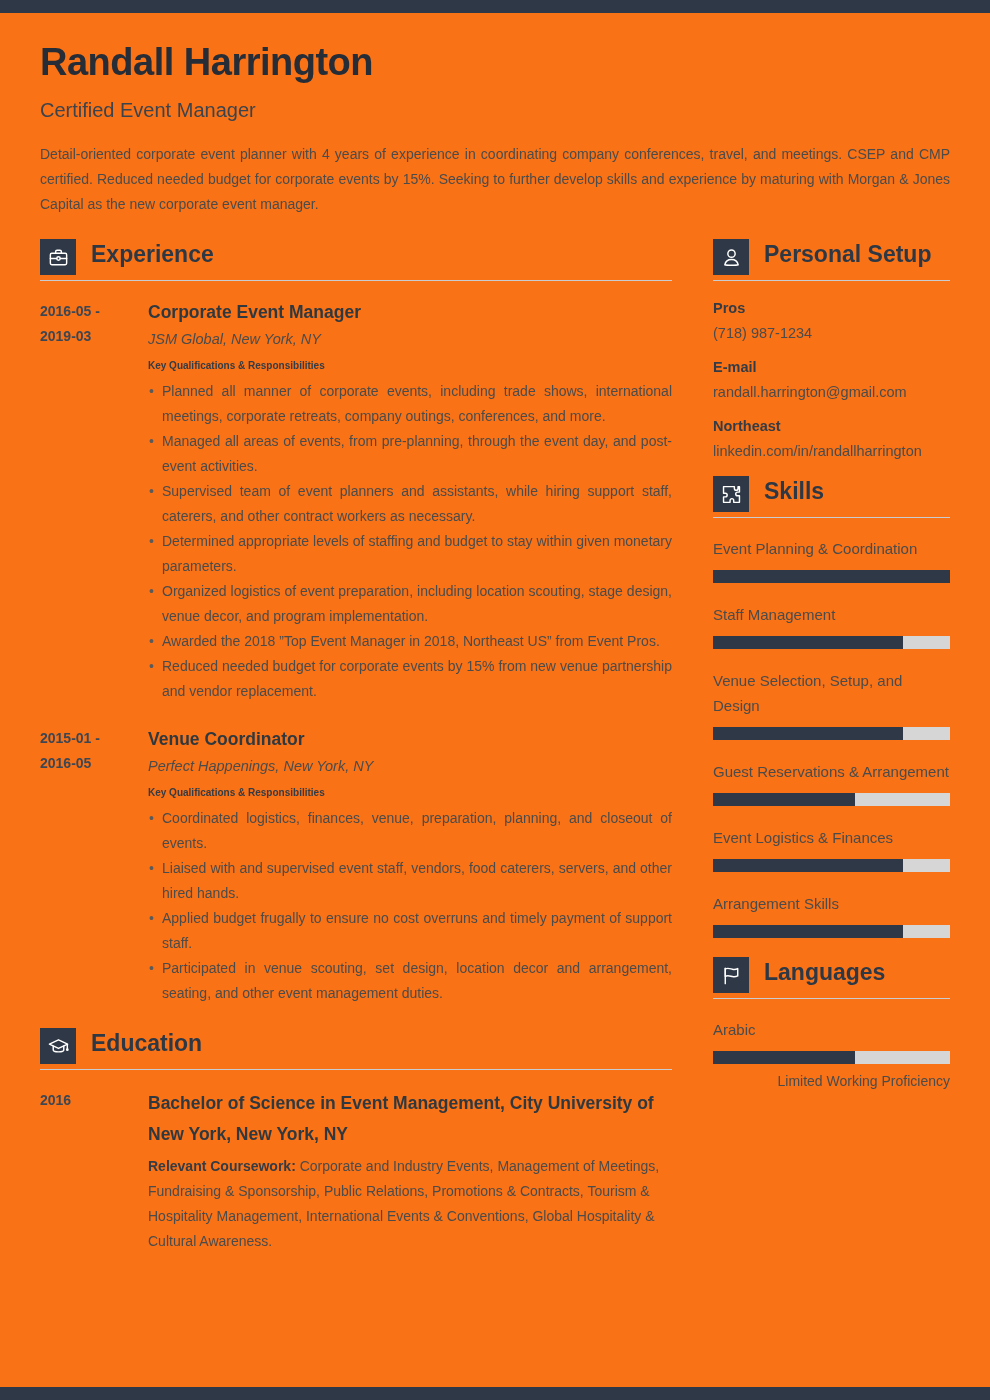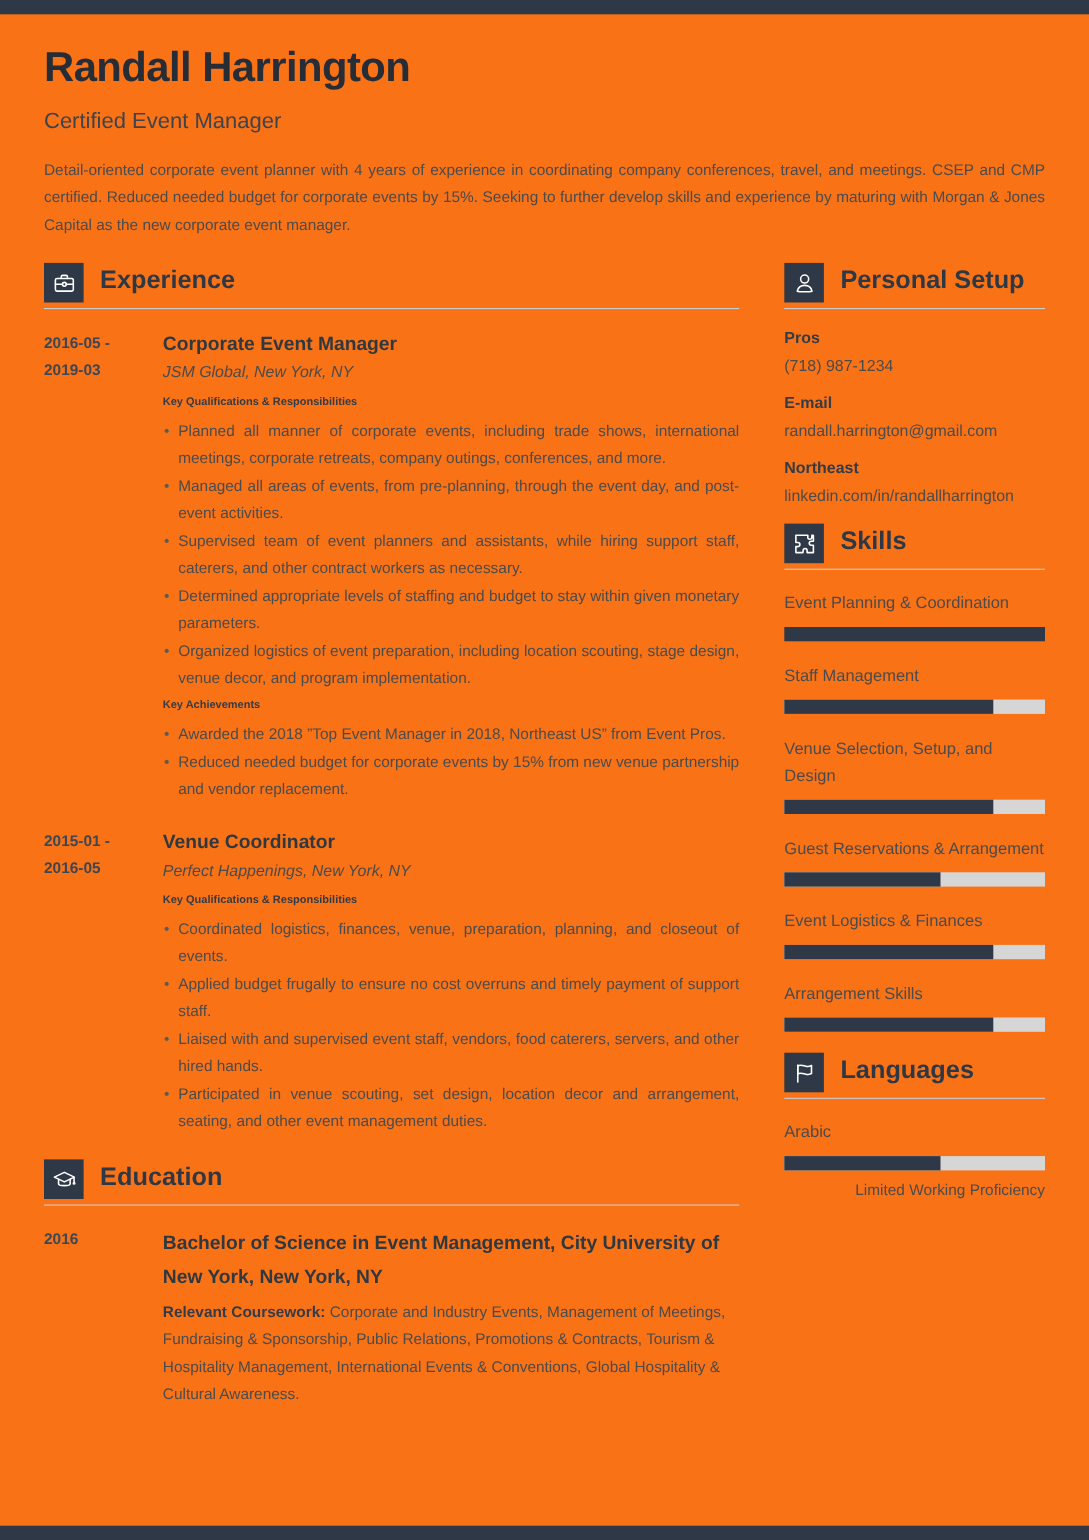--- a/index.html
+++ b/index.html
@@ -88,41 +88,40 @@
               <h4 class="job-title">Corporate Event Manager</h4>
               <div class="job-company">JSM Global, New York, NY</div>
               <div class="subhead">Key Qualifications &amp; Responsibilities</div>
               <ul class="bullets">
                 <li>Planned all manner of corporate events, including trade shows, international meetings, corporate retreats, company outings, conferences, and more.</li>
                 <li>Managed all areas of events, from pre-planning, through the event day, and post-event activities.</li>
                 <li>Supervised team of event planners and assistants, while hiring support staff, caterers, and other contract workers as necessary.</li>
                 <li>Determined appropriate levels of staffing and budget to stay within given monetary parameters.</li>
                 <li>Organized logistics of event preparation, including location scouting, stage design, venue decor, and program implementation.</li>
               </ul>
-              <div class="subhead">Key Achievements</div>
               <ul class="bullets">
                 <li>Awarded the 2018 ”Top Event Manager in 2018, Northeast US” from Event Pros.</li>
                 <li>Reduced needed budget for corporate events by 15% from new venue partnership and vendor replacement.</li>
               </ul>
             </div>
           </div>
 
           <div class="job">
             <div class="job-dates">
               <div>2015-01 -</div>
               <div>2016-05</div>
             </div>
             <div class="job-main">
               <h4 class="job-title">Venue Coordinator</h4>
               <div class="job-company">Perfect Happenings, New York, NY</div>
               <div class="subhead">Key Qualifications &amp; Responsibilities</div>
               <ul class="bullets">
                 <li>Coordinated logistics, finances, venue, preparation, planning, and closeout of events.</li>
+                <li>Liaised with and supervised event staff, vendors, food caterers, servers, and other hired hands.</li>
                 <li>Applied budget frugally to ensure no cost overruns and timely payment of support staff.</li>
-                <li>Liaised with and supervised event staff, vendors, food caterers, servers, and other hired hands.</li>
                 <li>Participated in venue scouting, set design, location decor and arrangement, seating, and other event management duties.</li>
               </ul>
             </div>
           </div>
 
         </div>
       </div>
 
       <div class="section">
         <div class="sec-head">

